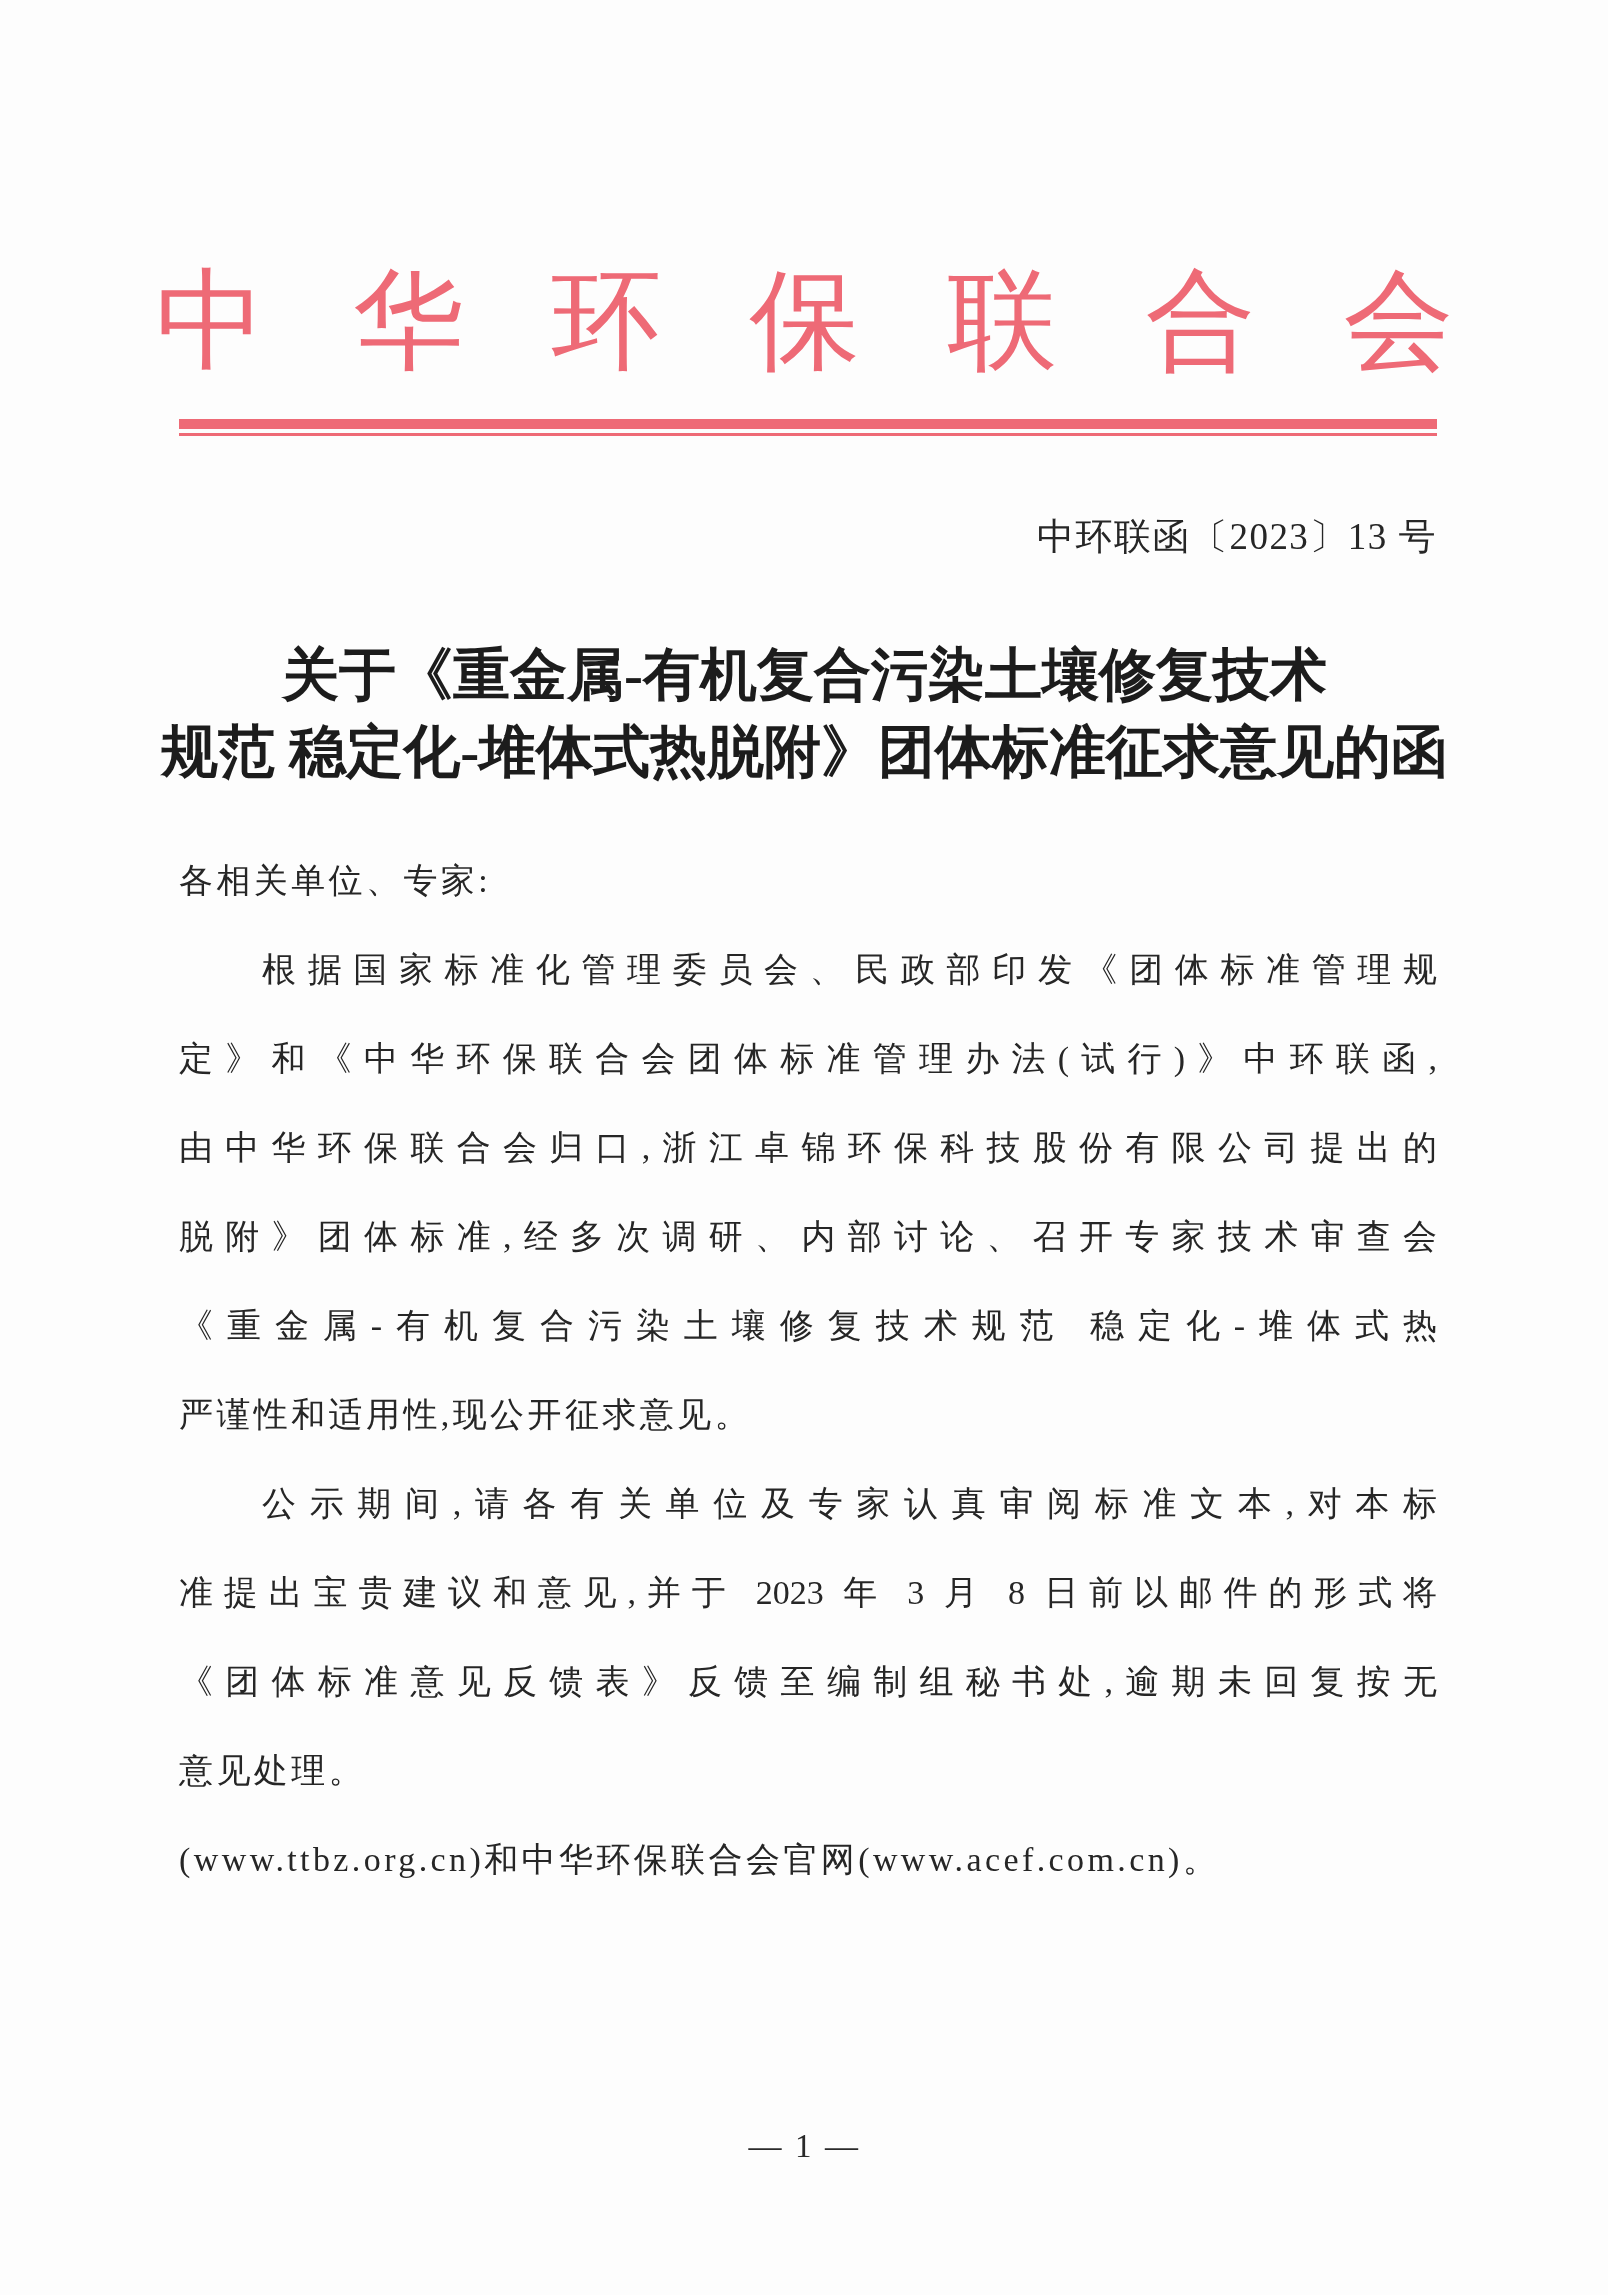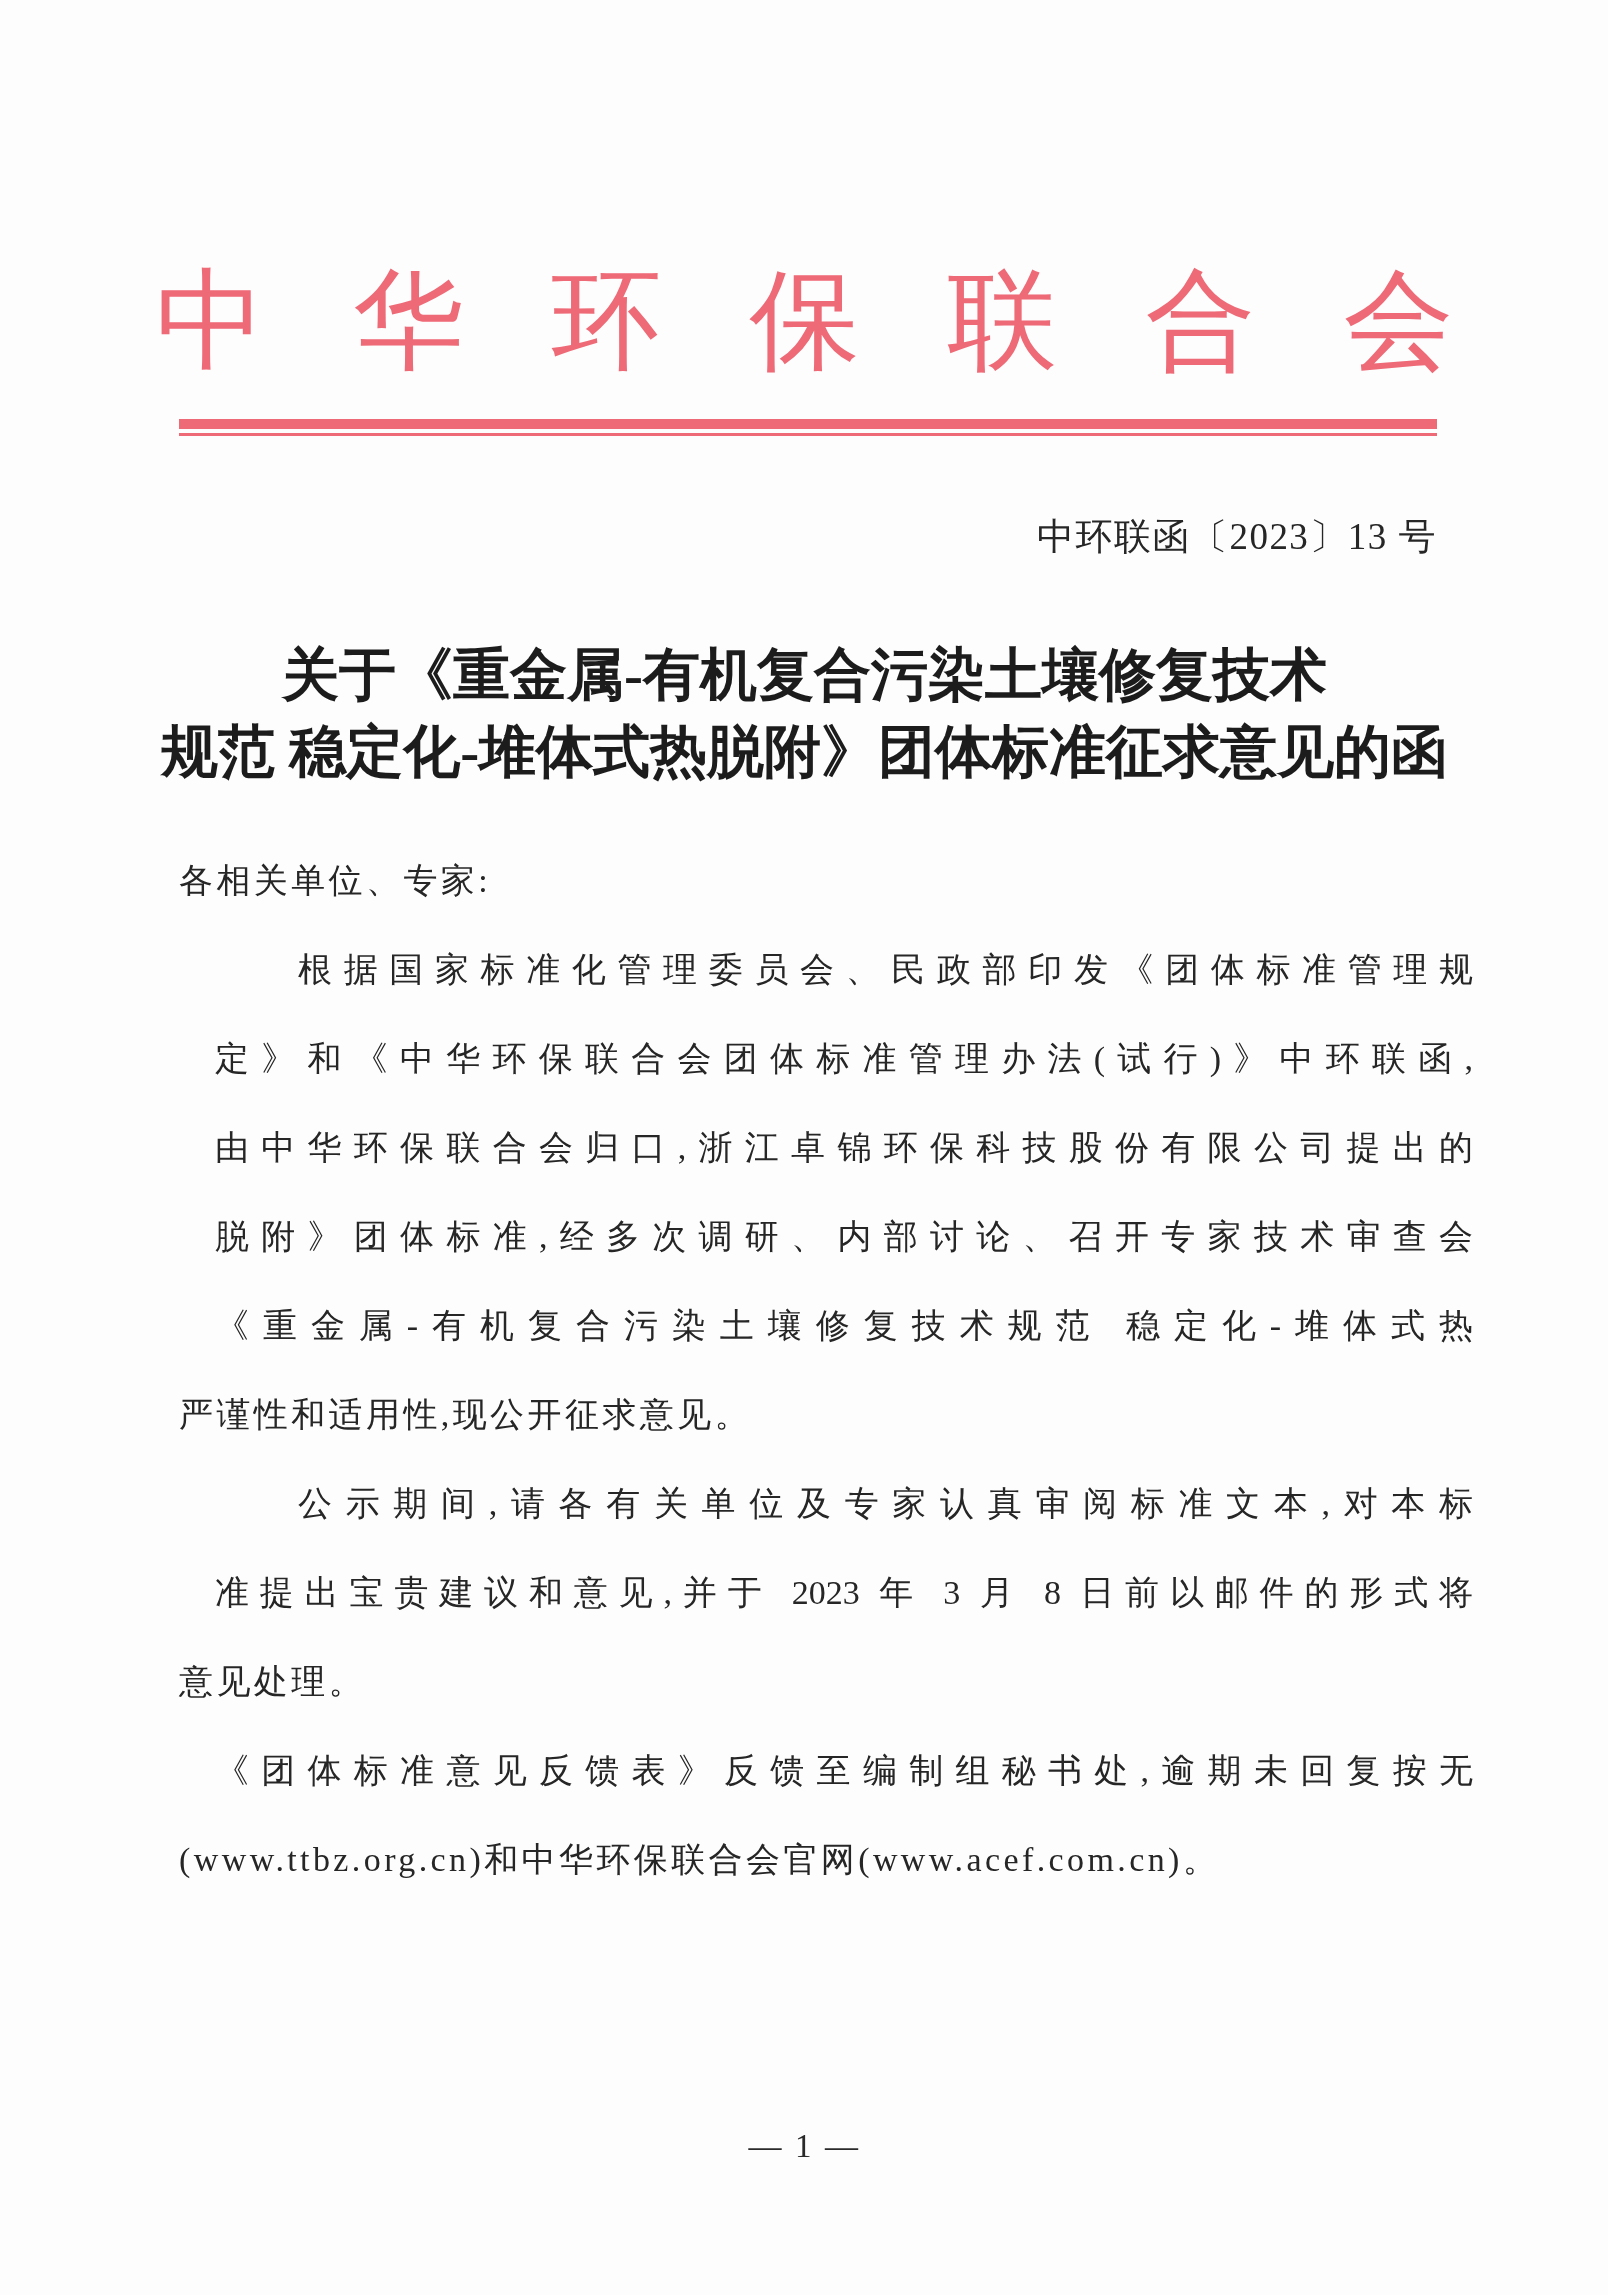--- a/index.html
+++ b/index.html
@@ -78,21 +78,20 @@
     white-space: nowrap;
     overflow: visible;
   }
   .ln.fill {
     white-space: normal;
     letter-spacing: normal;
     text-align: justify;
     text-align-last: justify;
     text-justify: inter-character;
     overflow: hidden;
-    margin-left: 36px;
   }
   .ln.indent { padding-left: 83px; }
   .footer {
     position: absolute;
     top: 2128px; left: 0; width: 100%;
     text-align: center;
     font-size: 33px;
     letter-spacing: 0.08em;
     color: #2a2a2a;
   }
@@ -117,21 +116,21 @@
   <div class="body-block">
     <div class="ln">各相关单位、专家:</div>
     <div class="ln fill indent">根据国家标准化管理委员会、民政部印发《团体标准管理规</div>
     <div class="ln fill">定》和《中华环保联合会团体标准管理办法(试行)》中环联函,</div>
     <div class="ln fill">由中华环保联合会归口,浙江卓锦环保科技股份有限公司提出的</div>
     <div class="ln fill">脱附》团体标准,经多次调研、内部讨论、召开专家技术审查会</div>
     <div class="ln fill">《重金属-有机复合污染土壤修复技术规范 稳定化-堆体式热</div>
     <div class="ln">严谨性和适用性,现公开征求意见。</div>
     <div class="ln fill indent">公示期间,请各有关单位及专家认真审阅标准文本,对本标</div>
     <div class="ln fill">准提出宝贵建议和意见,并于 2023 年 3 月 8 日前以邮件的形式将</div>
+    <div class="ln fill">《团体标准意见反馈表》反馈至编制组秘书处,逾期未回复按无</div>
     <div class="ln">意见处理。</div>
-    <div class="ln fill">《团体标准意见反馈表》反馈至编制组秘书处,逾期未回复按无</div>
     <div class="ln">(www.ttbz.org.cn)和中华环保联合会官网(www.acef.com.cn)。</div>
   </div>
 
   <div class="footer">— 1 —</div>
 
 </div>
 
 
 </body></html>

